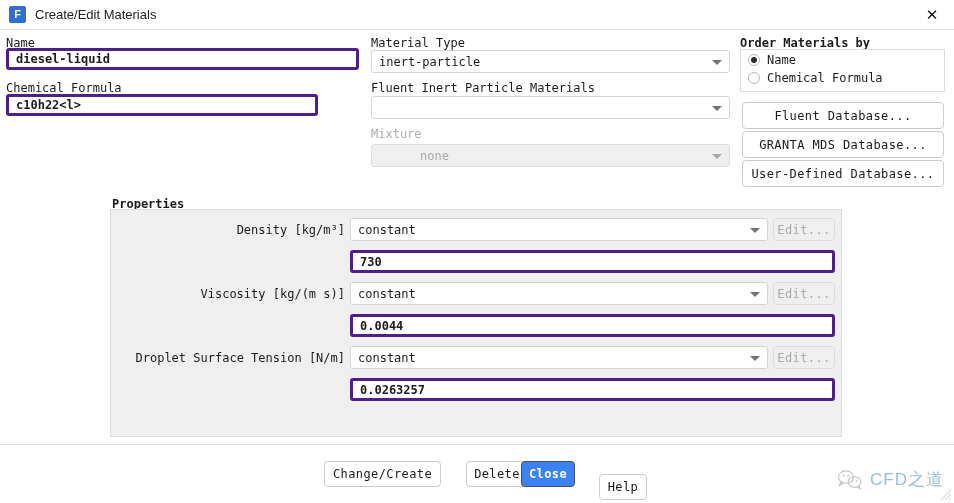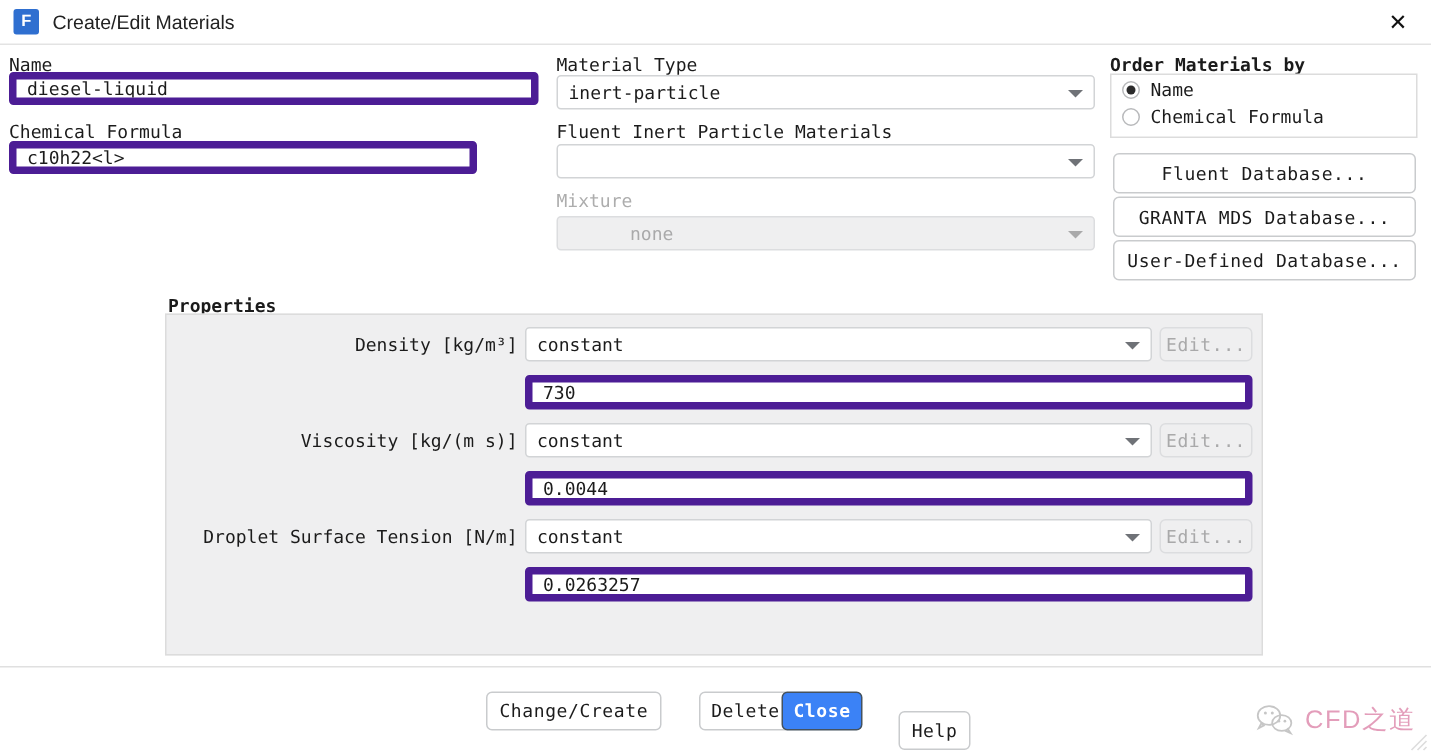--- a/index.html
+++ b/index.html
@@ -50,28 +50,28 @@
   
   .lbl {
     font-family: "DejaVu Sans Mono", "Liberation Mono", monospace;
     font-size: 12px; color: #1b1b1b; white-space: nowrap;
   }
   .lbl.dim { color: #adadad; }
 
   .field {
     position: absolute;
     background: #ffffff;
-    border: 5px solid #4c1d95;
+    border: 3px solid #4c1d95;
     border-radius: 3px;
     height: 22px;
     display: flex; align-items: center;
     padding: 0 7px;
     font-family: "DejaVu Sans Mono", "Liberation Mono", monospace;
     font-size: 12px; color: #1b1b1b;
-    white-space: nowrap; overflow: hidden;
+    white-space: nowrap; overflow: hidden; font-weight: bold;
   }
   .combo {
     position: absolute;
     background: #ffffff;
     border: 1px solid #d2d4d6;
     border-radius: 3px;
     height: 23px;
     display: flex; align-items: center;
     padding: 0 24px 0 7px;
     font-family: "DejaVu Sans Mono", "Liberation Mono", monospace;
@@ -162,21 +162,21 @@
   
   .watermark {
     position: absolute;
     right: 10px; bottom: 12px;
     display: flex; align-items: center; gap: 7px;
     opacity: 0.42;
   }
   .watermark .wm-text {
     font-family: "Liberation Sans", sans-serif;
     font-size: 17px;
-    color: #be185d;
+    color: #0369a1;
     letter-spacing: 1px;
   }
   .resize-grip {
     position: absolute; right: 2px; bottom: 2px;
     width: 14px; height: 14px;
     opacity: 0.45;
   }
 </style>
 </head>
 <body>

